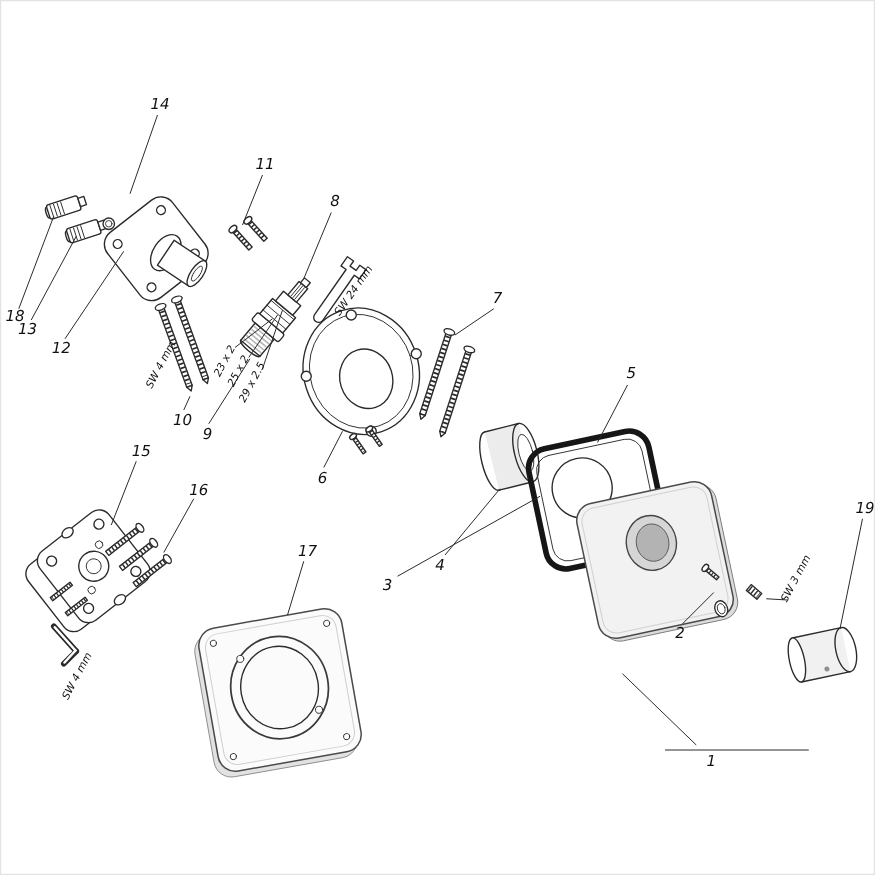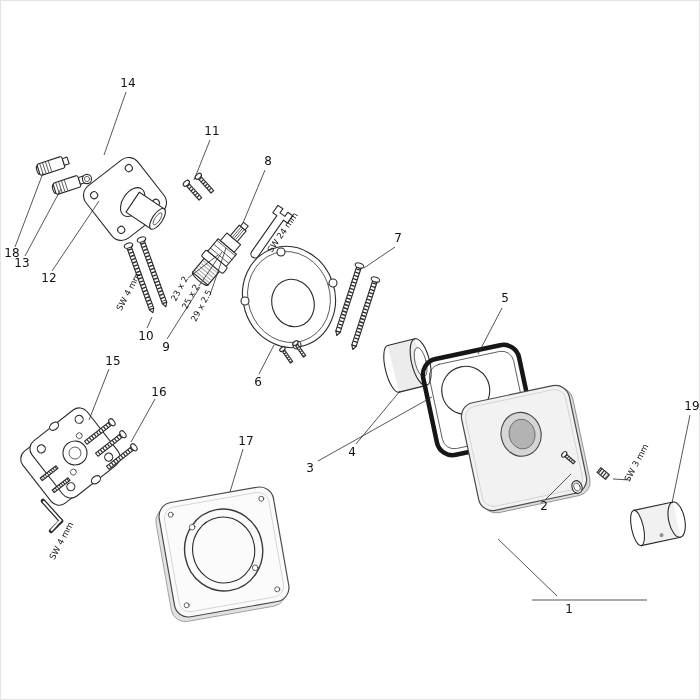--- a/index.html
+++ b/index.html
@@ -1,16 +1,16 @@
 <!DOCTYPE html>
 <html><head>
 <meta charset="utf-8">
 <style>
   html,body{margin:0;padding:0;background:#fff;}
-  .stage{width:700px;height:700px;position:relative;background:#fff;border:1px solid #e3e3e3;box-sizing:border-box;overflow:hidden;}
+  .stage{width:700px;height:700px;position:relative;background:#fff;border:1px solid #e3e3e3;box-sizing:border-box;overflow:hidden;font-style:italic;}
   svg{display:block;}
   .ln{fill:none;stroke:#2b2b2b;stroke-width:1.1;stroke-linejoin:round;stroke-linecap:round;}
   .lt{stroke-width:.7;}
   .fw{fill:#fff;}
   .ldr{stroke:#2b2b2b;stroke-width:.8;fill:none;}
   .thr{stroke:#2b2b2b;fill:none;}
   .num{font-family:"DejaVu Sans",sans-serif;font-size:12px;fill:#111;}
   .lbl{font-family:"DejaVu Sans",sans-serif;font-size:8.5px;fill:#111;}
 </style>
 </head>

